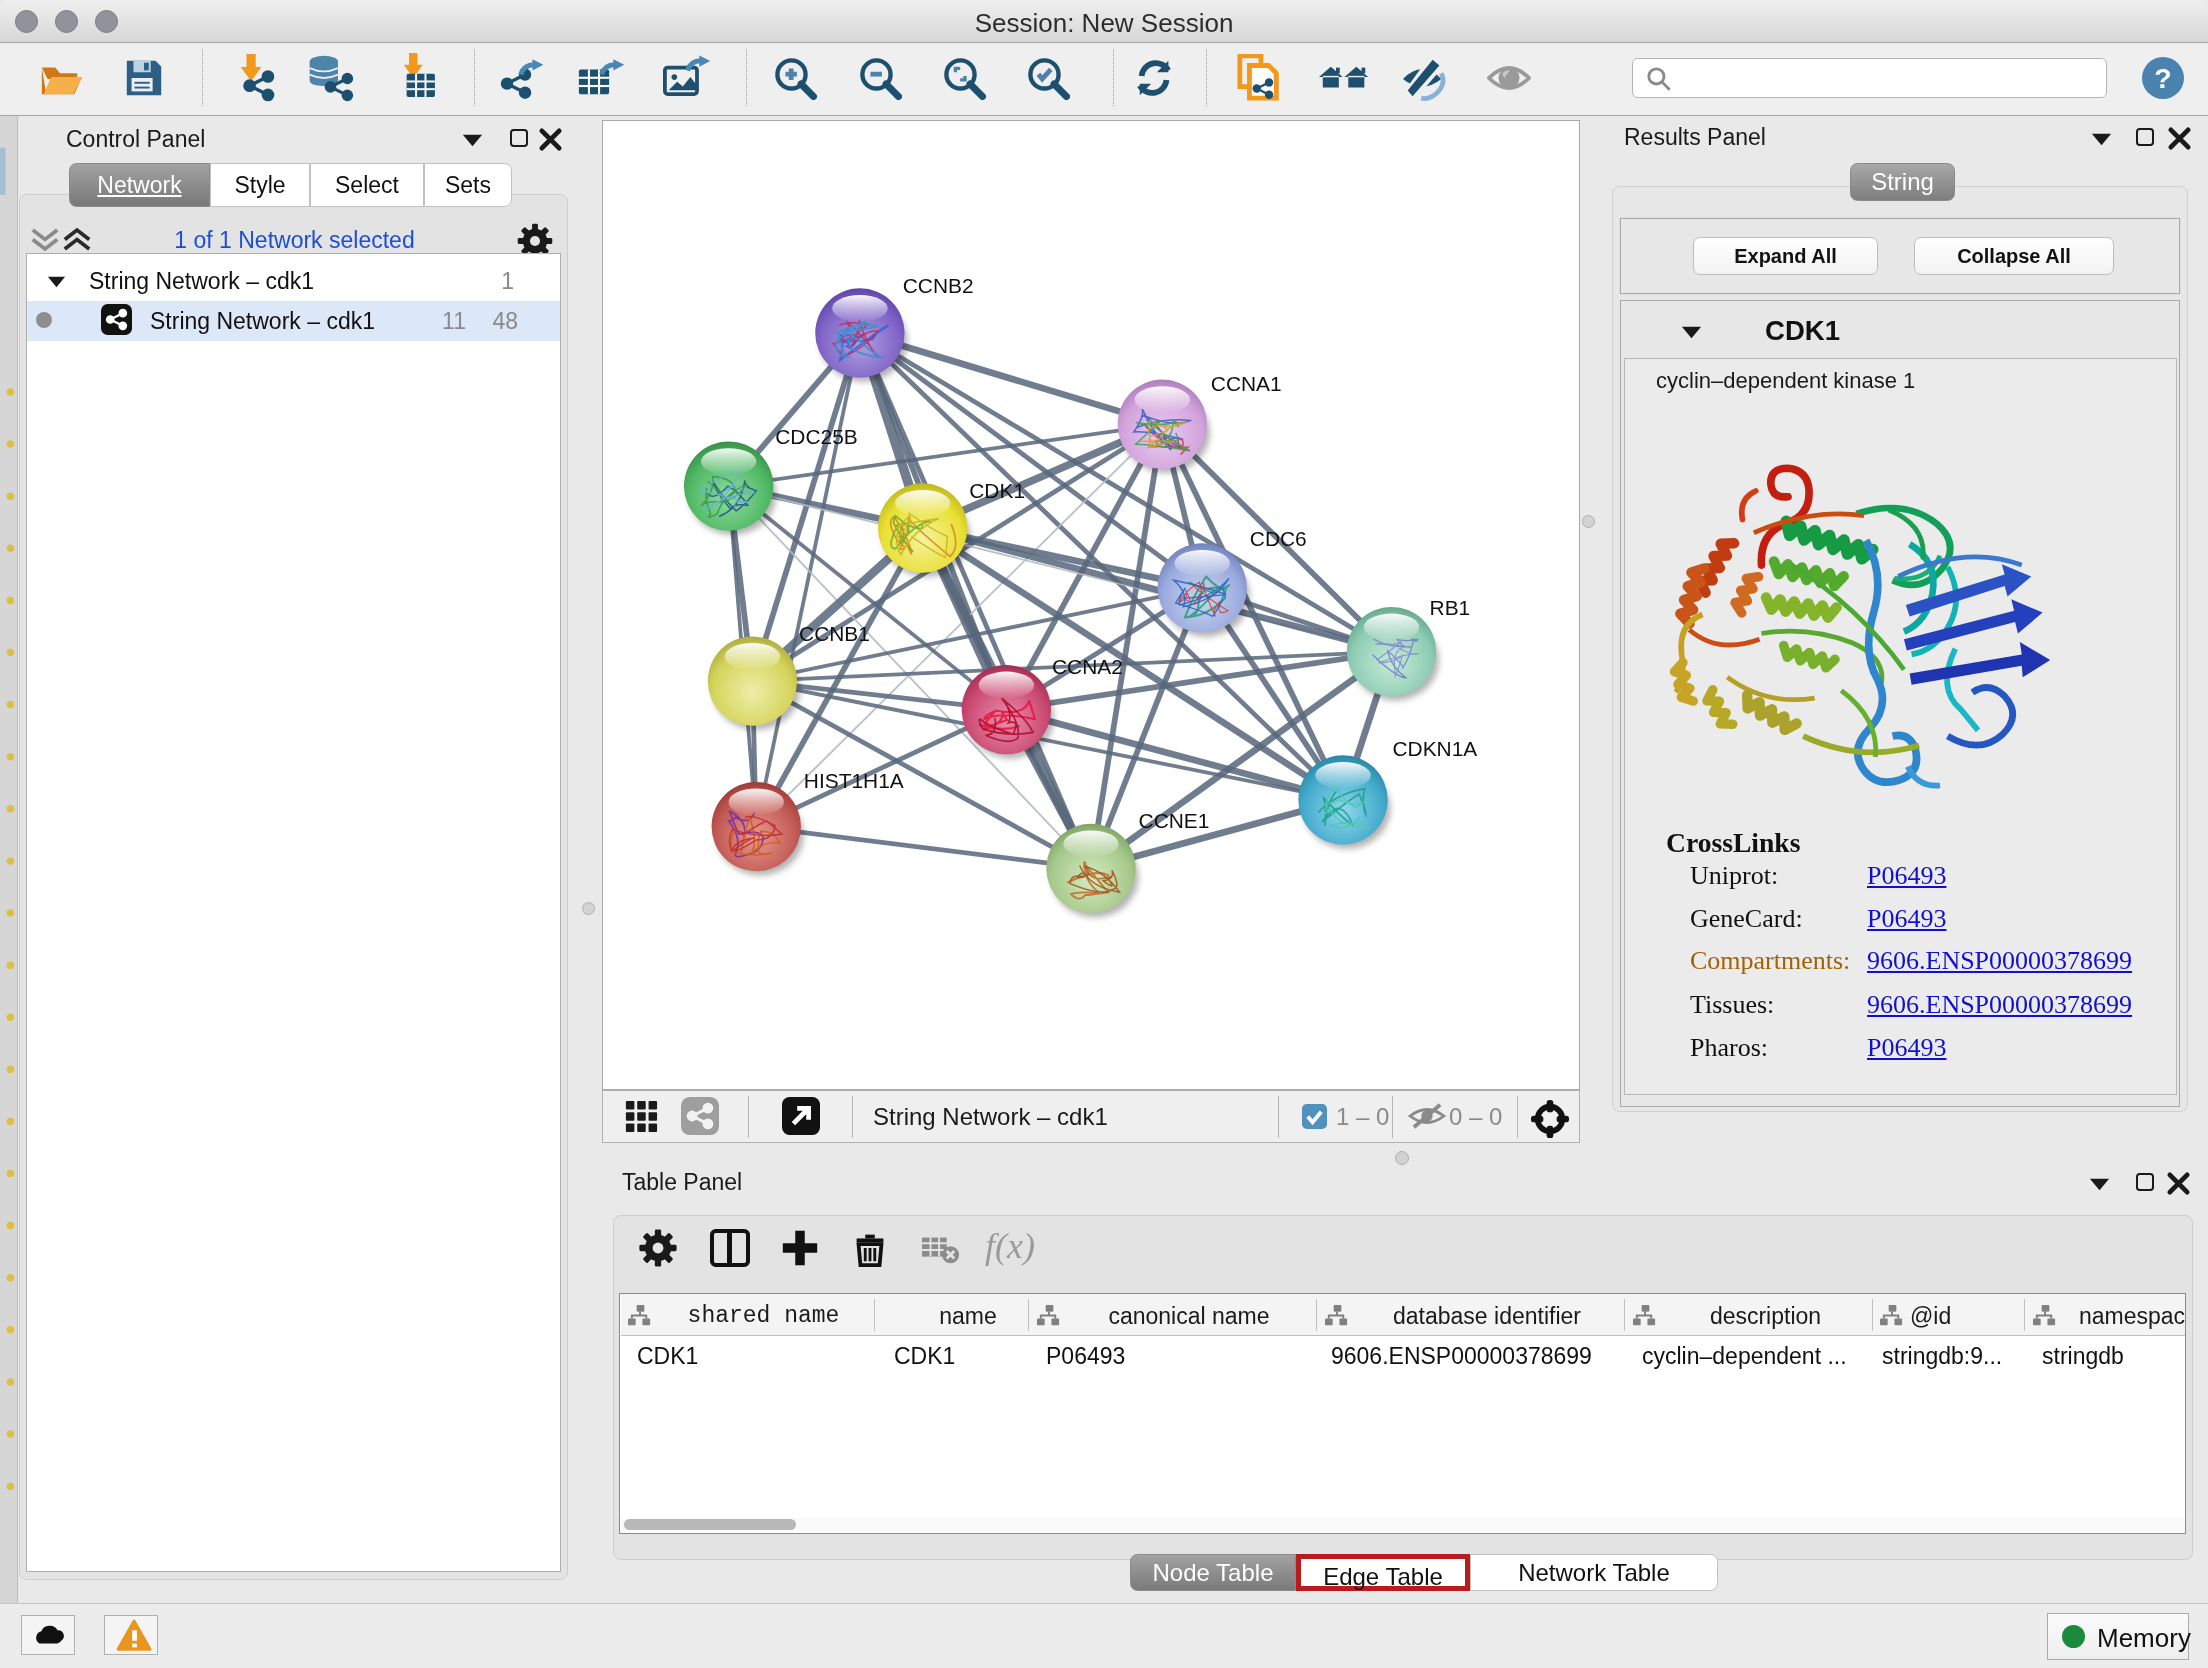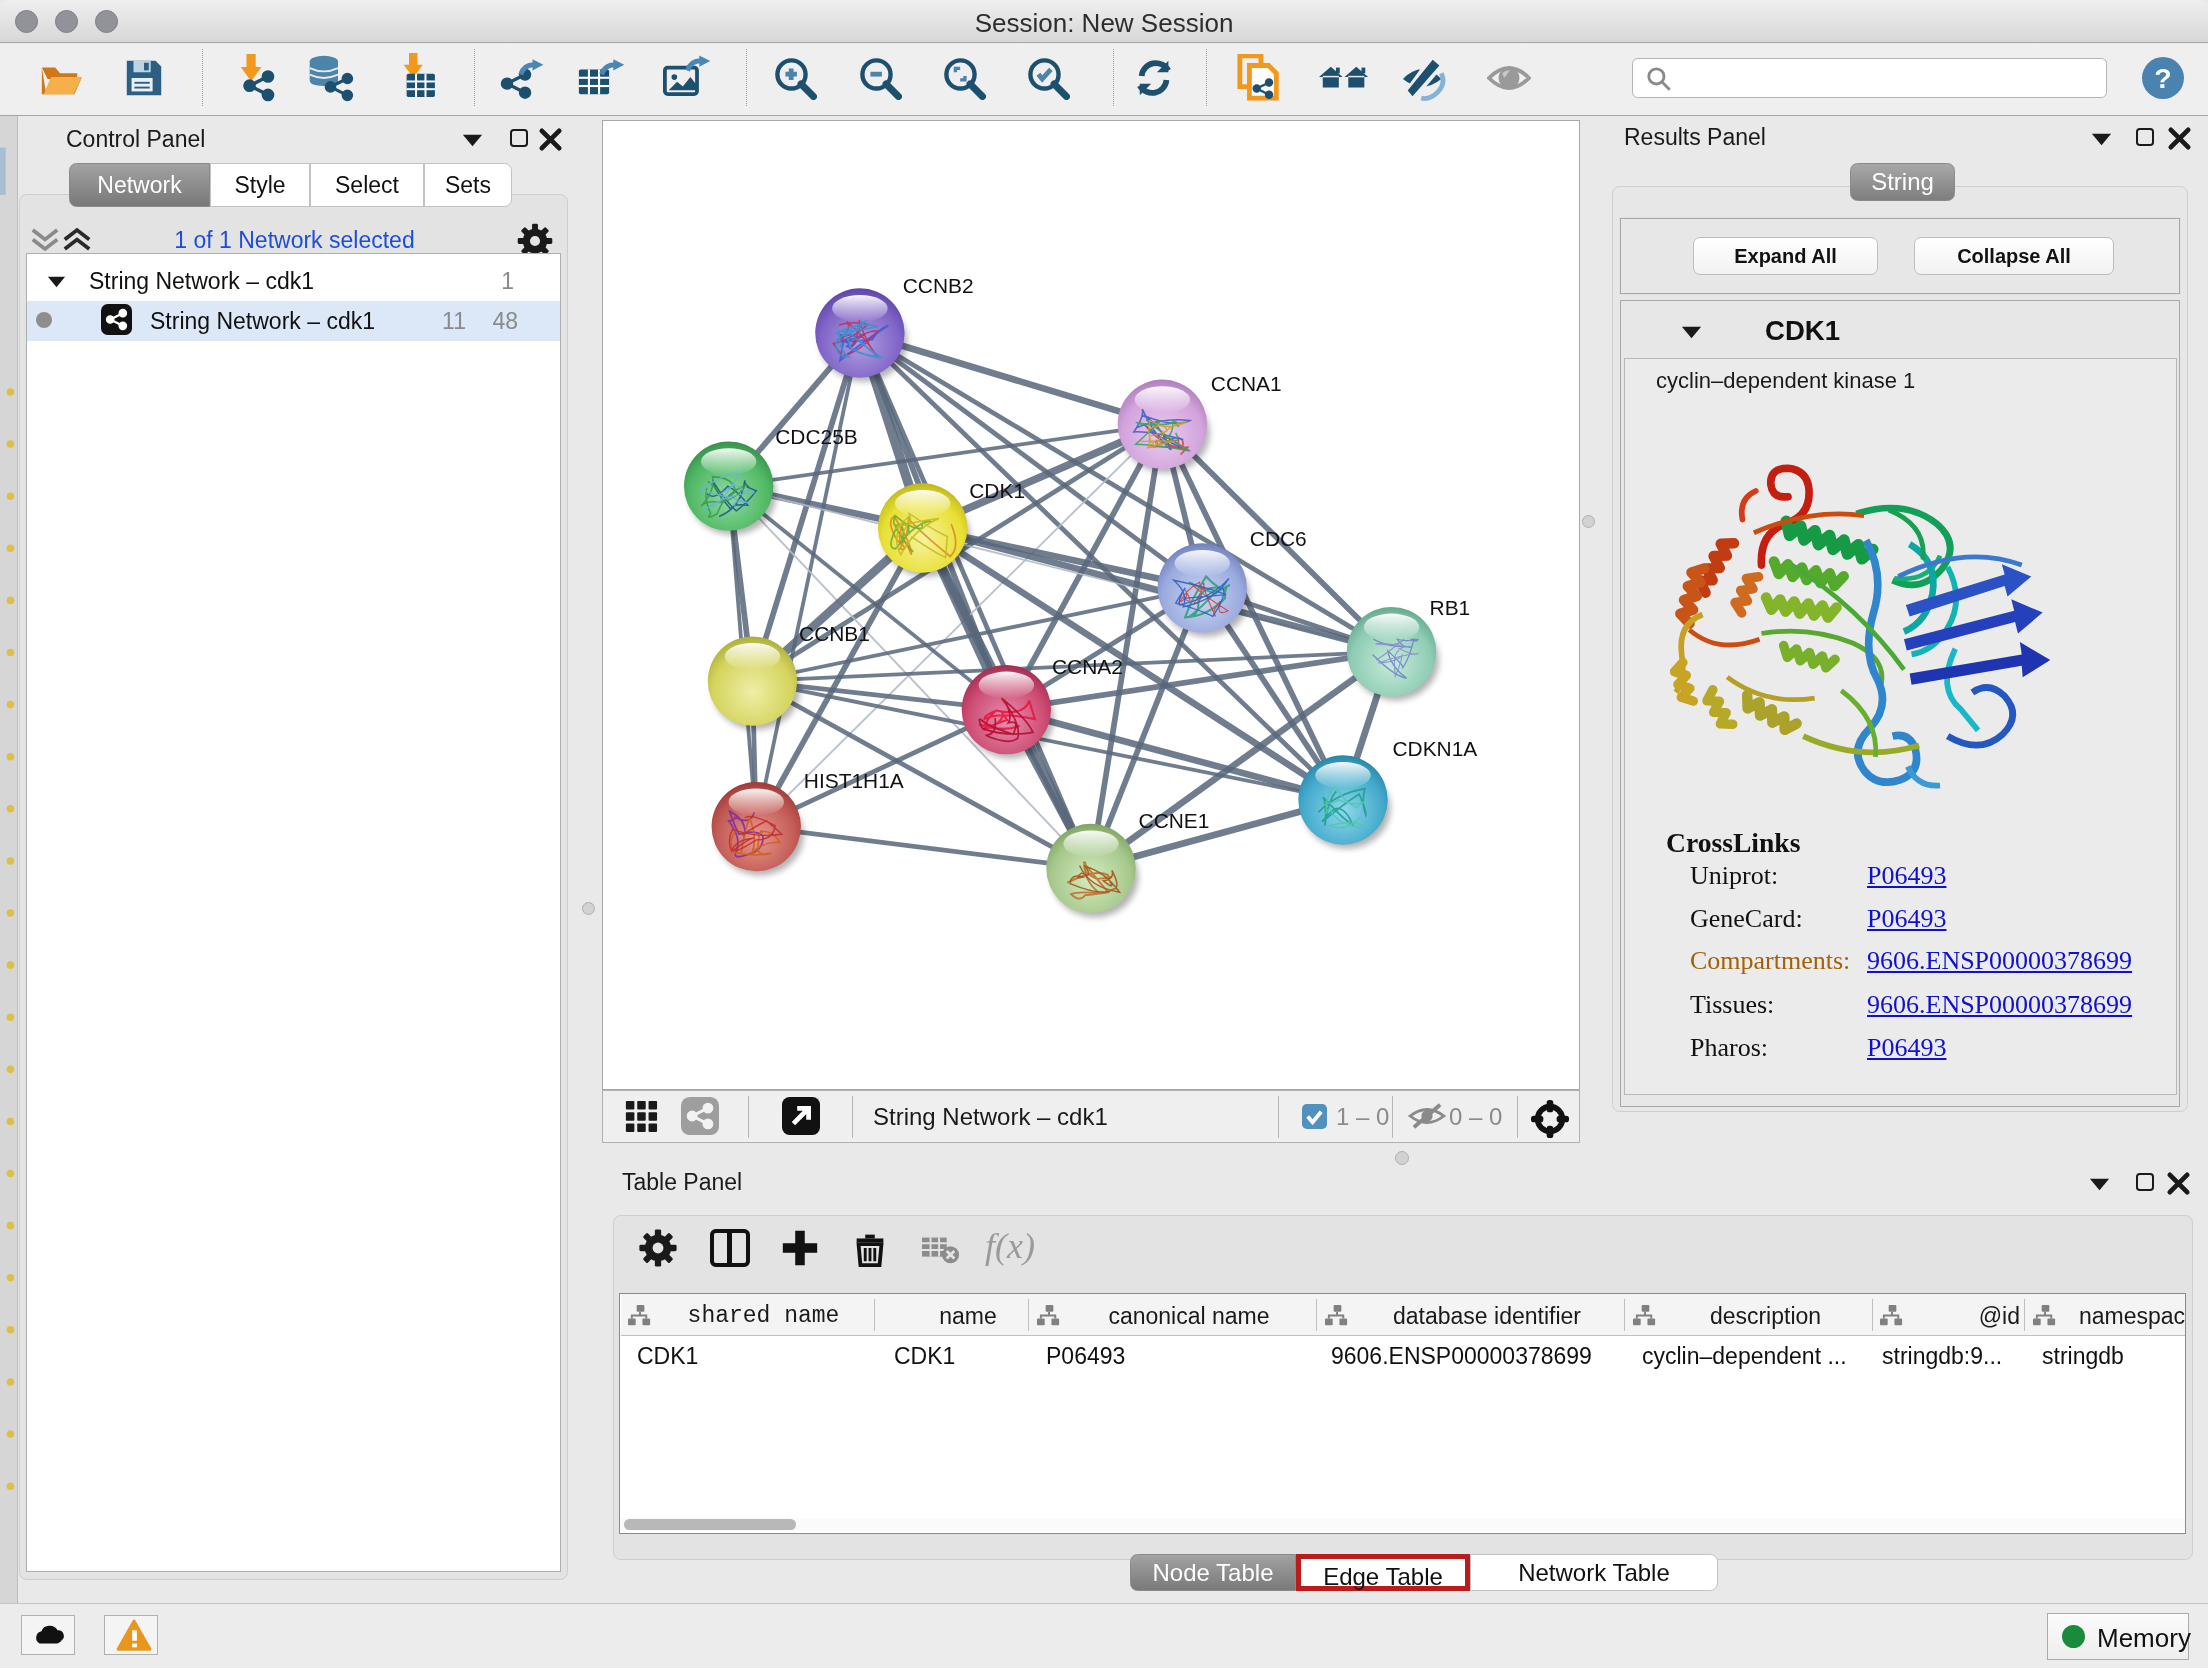--- a/index.html
+++ b/index.html
@@ -1,21 +1,21 @@
 <!DOCTYPE html>
 <html style="font-size:15px"><head><meta charset="utf-8"><title>Session: New Session</title>
 <style>
 *{margin:0;padding:0;box-sizing:border-box;}
 html,body{width:2208px;height:1668px;overflow:hidden;font-family:"Liberation Sans",sans-serif;background:#e9e9e9;}
 .abs{position:absolute;}
 .panel-title{font-size:23px;color:#1a1a1a;}
 .vr{position:absolute;width:0;border-left:1.9px dotted #9a9a9a;}
 .tab{position:absolute;top:163px;height:44px;border:1px solid #c2c2c2;background:#fff;color:#111;
  font-size:23px;text-align:center;line-height:42px;}
-.sel{background:linear-gradient(#a2a2a2,#787878);color:#fff;border-color:#8a8a8a;}
+.sel{background:linear-gradient(#a2a2a2,#787878);color:#fff;border-color:#8a8a8a;text-decoration:underline;}
 .btn{position:absolute;background:linear-gradient(#ffffff,#f2f2f2);border:1px solid #bdbdbd;border-radius:7px;
  font-size:20px;color:#111;text-align:center;font-weight:bold;}
 .lnk{color:#1111cc;text-decoration:underline;}
 .serif{font-family:"Liberation Serif",serif;}
 </style></head><body>
 <div class="abs" style="left:0;top:0;width:2208px;height:43px;background:linear-gradient(#efefef,#d7d7d7);border-bottom:1px solid #a8a8a8;border-radius:9.5px 9.5px 0 0;"></div>
 <div class="abs" style="left:15px;top:9.5px;width:23px;height:23px;border-radius:50%;background:#92929a;border:1px solid #7e7e86;"></div>
 <div class="abs" style="left:55px;top:9.5px;width:23px;height:23px;border-radius:50%;background:#92929a;border:1px solid #7e7e86;"></div>
 <div class="abs" style="left:95px;top:9.5px;width:23px;height:23px;border-radius:50%;background:#92929a;border:1px solid #7e7e86;"></div>
 <div class="abs" style="left:0;top:7.6px;width:2208px;text-align:center;font-size:26px;color:#2d2d2d;">Session: New Session</div>
@@ -692,21 +692,21 @@
 <div class="abs" style="left:1663px;top:1303px;width:205px;text-align:center;font-size:23px;color:#1a1a1a;overflow:hidden;white-space:nowrap;">description</div>
 <div class="abs" style="left:1872px;top:1299px;width:1px;height:32px;background:#c0c0c0;"></div>
 <svg width="25" height="25" viewBox="0 0 26 26" style="position:absolute;left:1880px;top:1305px">
     <g fill="#808080">
       <rect x="9" y="0" width="8" height="7" rx="1"></rect>
       <rect x="0" y="14" width="8" height="7" rx="1"></rect>
       <rect x="15" y="14" width="8" height="7" rx="1"></rect>
       <path d="M12.5 7 v4 M4 14 v-3 h15 v3 M12.5 11 v0" stroke="#808080" stroke-width="2" fill="none"></path>
     </g>
   </svg>
-<div class="abs" style="left:1910px;top:1303px;width:110px;text-align:right;font-size:23px;color:#1a1a1a;overflow:hidden;white-space:nowrap;">@id</div>
+<div class="abs" style="left:1910px;top:1303px;width:110px;text-align:left;font-size:23px;color:#1a1a1a;overflow:hidden;white-space:nowrap;">@id</div>
 <div class="abs" style="left:2024px;top:1299px;width:1px;height:32px;background:#c0c0c0;"></div>
 <svg width="25" height="25" viewBox="0 0 26 26" style="position:absolute;left:2033px;top:1305px">
     <g fill="#808080">
       <rect x="9" y="0" width="8" height="7" rx="1"></rect>
       <rect x="0" y="14" width="8" height="7" rx="1"></rect>
       <rect x="15" y="14" width="8" height="7" rx="1"></rect>
       <path d="M12.5 7 v4 M4 14 v-3 h15 v3 M12.5 11 v0" stroke="#808080" stroke-width="2" fill="none"></path>
     </g>
   </svg>
 <div class="abs" style="left:2079px;top:1303px;width:107px;text-align:left;font-size:23px;color:#1a1a1a;overflow:hidden;white-space:nowrap;">namespace</div>

